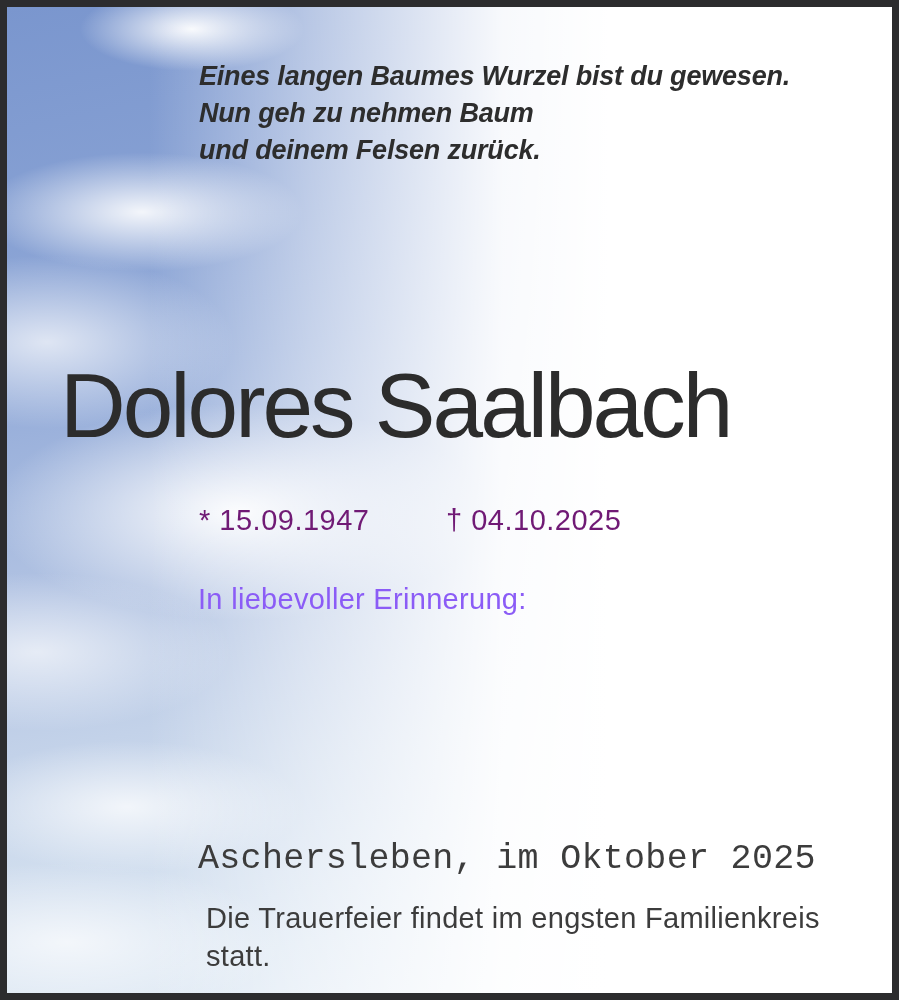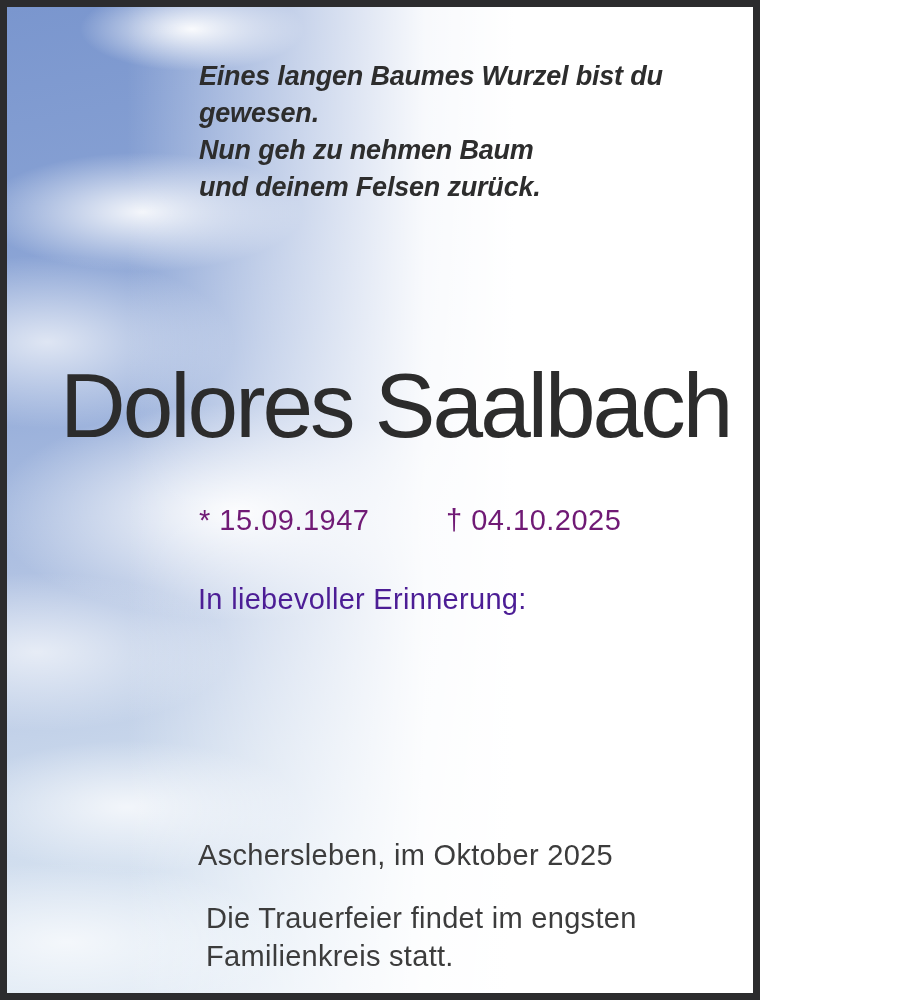--- a/index.html
+++ b/index.html
@@ -1,18 +1,18 @@
 <!DOCTYPE html>
 <html lang="de"><head>
 <meta charset="utf-8">
 <style>
   html,body{margin:0;padding:0;background:#ffffff;}
   .frame{
     position:relative;
-    width:760px;height:1000px;
+    width:899px;height:1000px;
     box-sizing:border-box;
     border:7px solid #2c2c2e;
     overflow:hidden;
     background:#ffffff;
     font-family:"Liberation Sans","DejaVu Sans",sans-serif;
   }
   
   .sky{
     position:absolute;inset:0;
     background:
@@ -45,30 +45,30 @@
     position:absolute;left:192px;top:452px;
     font-size:28px;font-weight:bold;color:#2d2d2d;letter-spacing:0.3px;
   }
   .dates{
     position:absolute;left:192px;top:497px;
     font-size:29px;color:#701a75;letter-spacing:0.5px;
   }
   .dates .death{margin-left:68px;}
   .memory{
     position:absolute;left:191px;top:576px;
-    font-size:29px;color:#4c1d95;letter-spacing:0.3px;
+    font-size:29px;color:#8b5cf6;letter-spacing:0.3px;
   }
   .mourners{
     position:absolute;left:193px;top:612px;
     font-size:29px;font-weight:bold;line-height:39px;
     color:#2d2d2d;letter-spacing:0.2px;
   }
   .place{
     position:absolute;left:191px;top:832px;
-    font-size:29px;color:#3c3c3c;letter-spacing:0.3px;
+    font-size:35px;color:#3c3c3c;letter-spacing:0.3px;font-family:Liberation Mono, monospace;
   }
   .funeral{
     position:absolute;left:191px;top:884px;margin:8px;
     font-size:29px;line-height:38px;color:#3c3c3c;
     letter-spacing:0.3px;max-width:670px;
   }
 </style>
 </head>
 <body>
 

